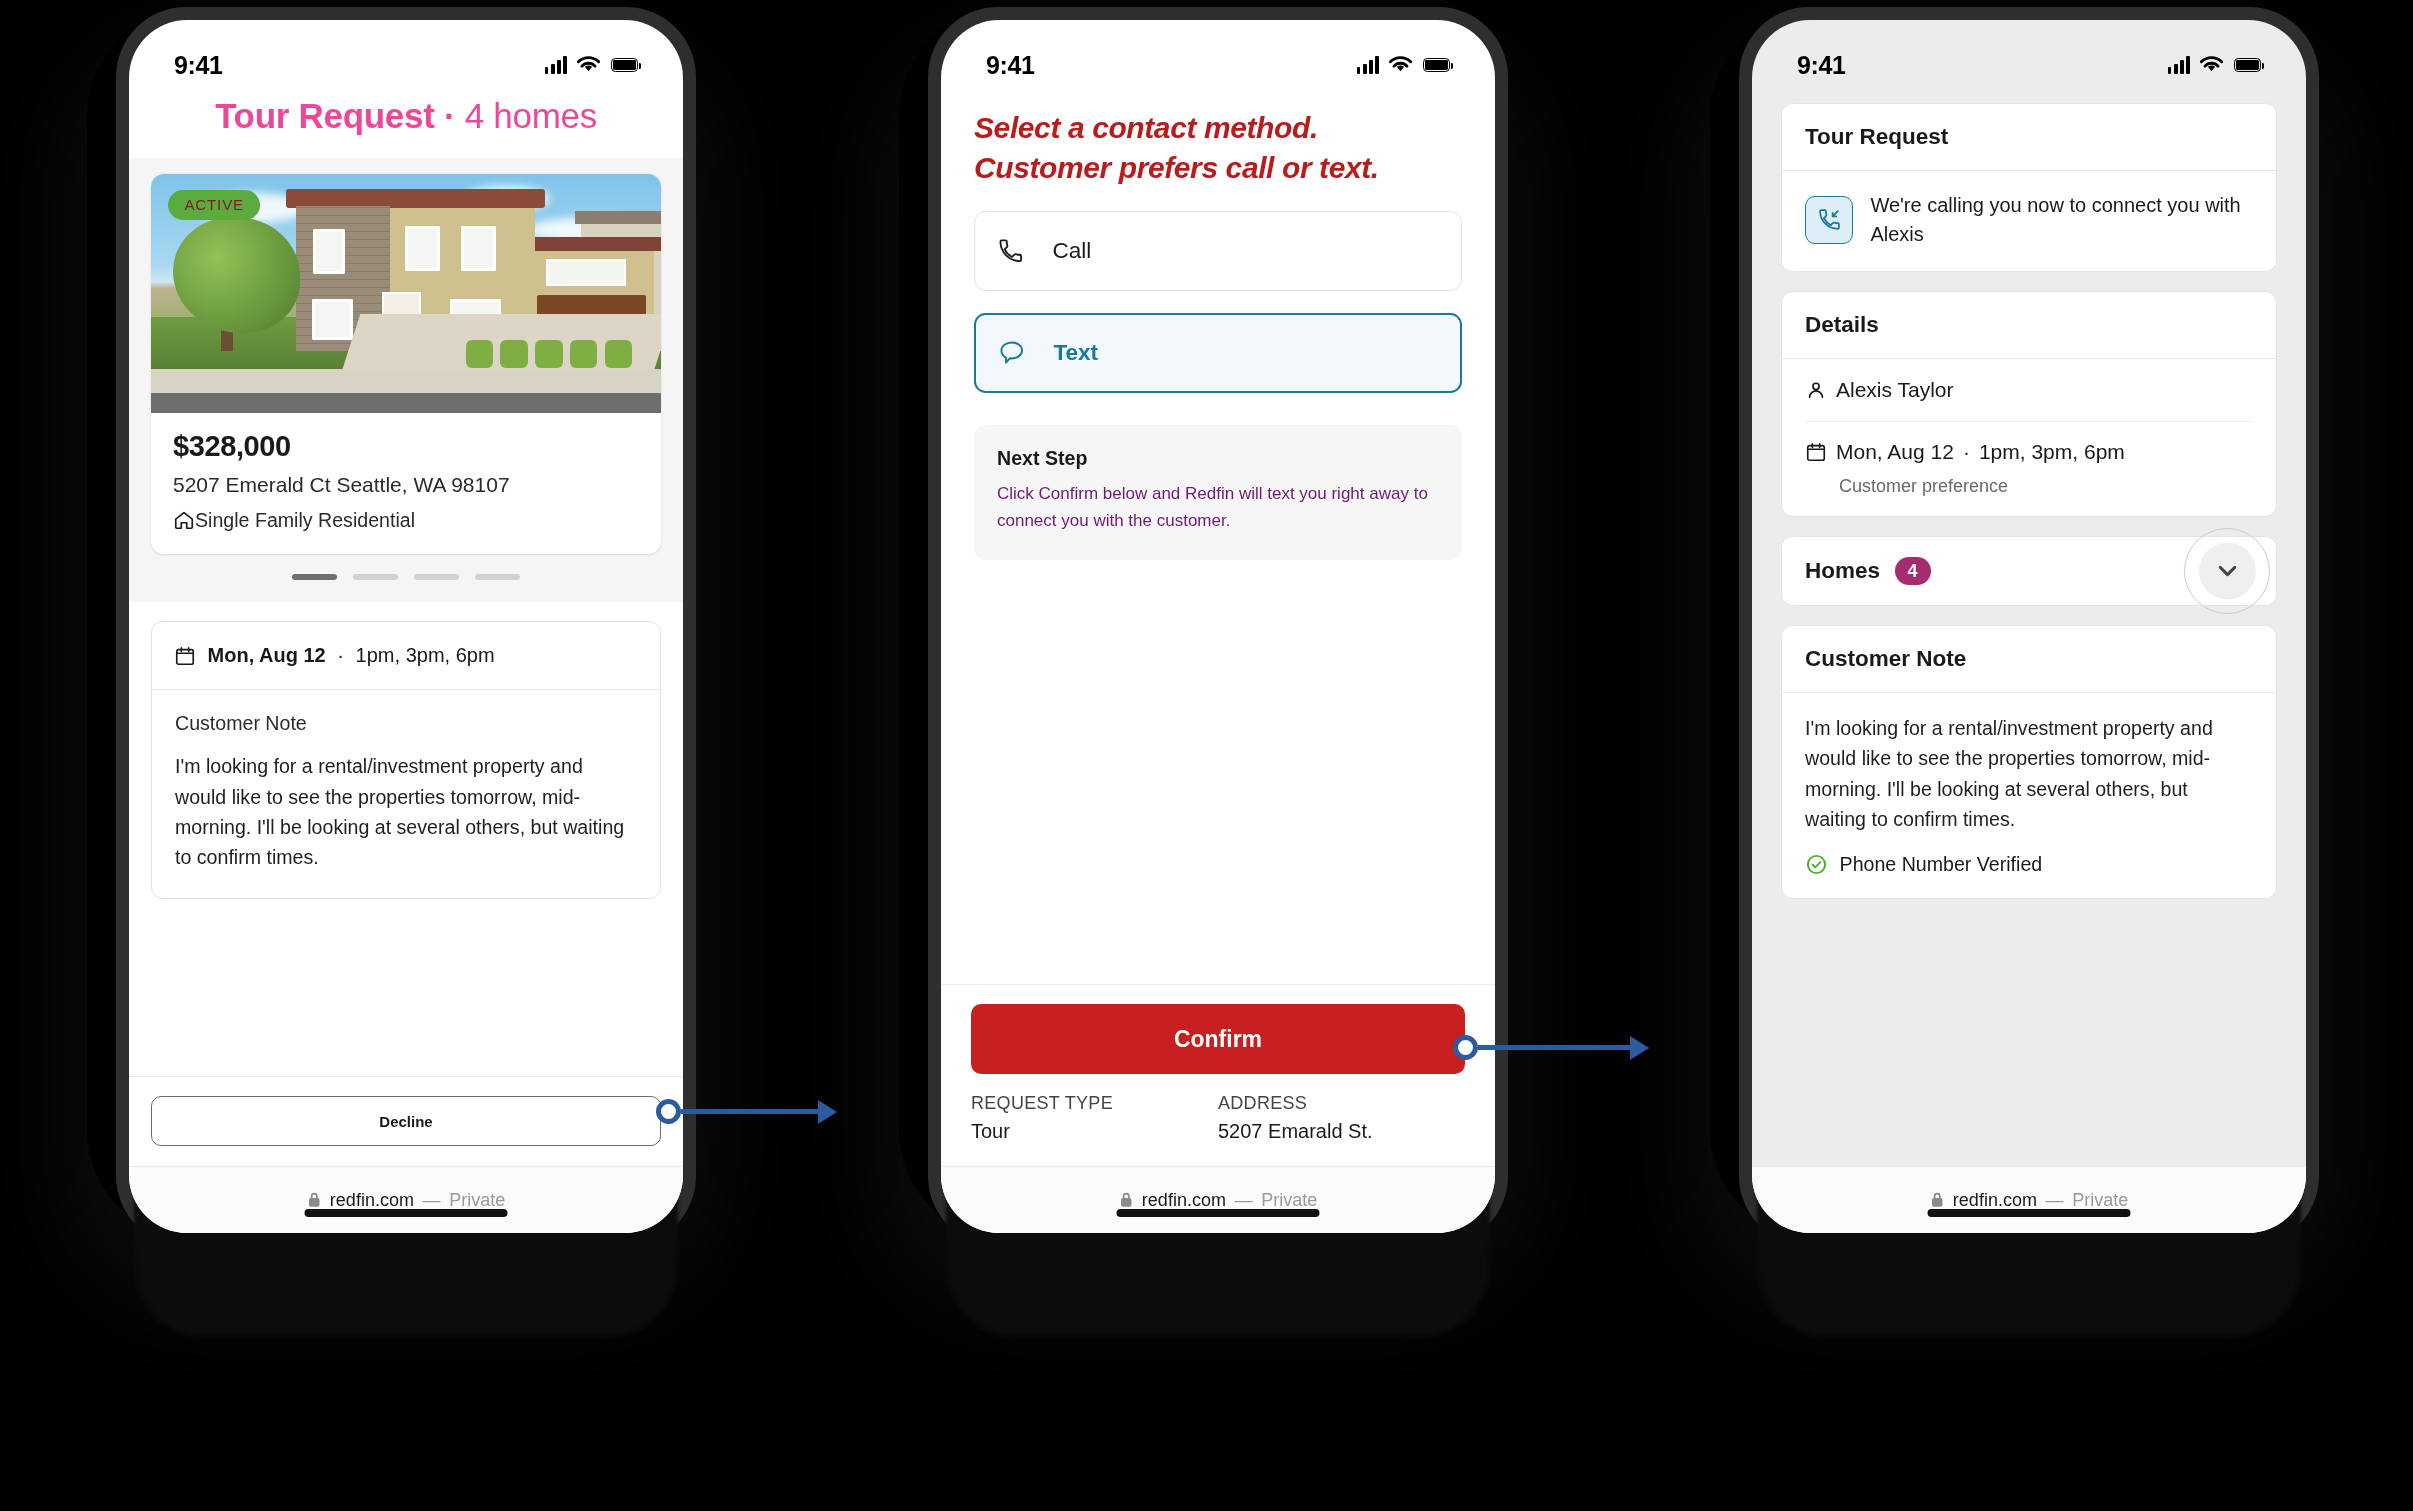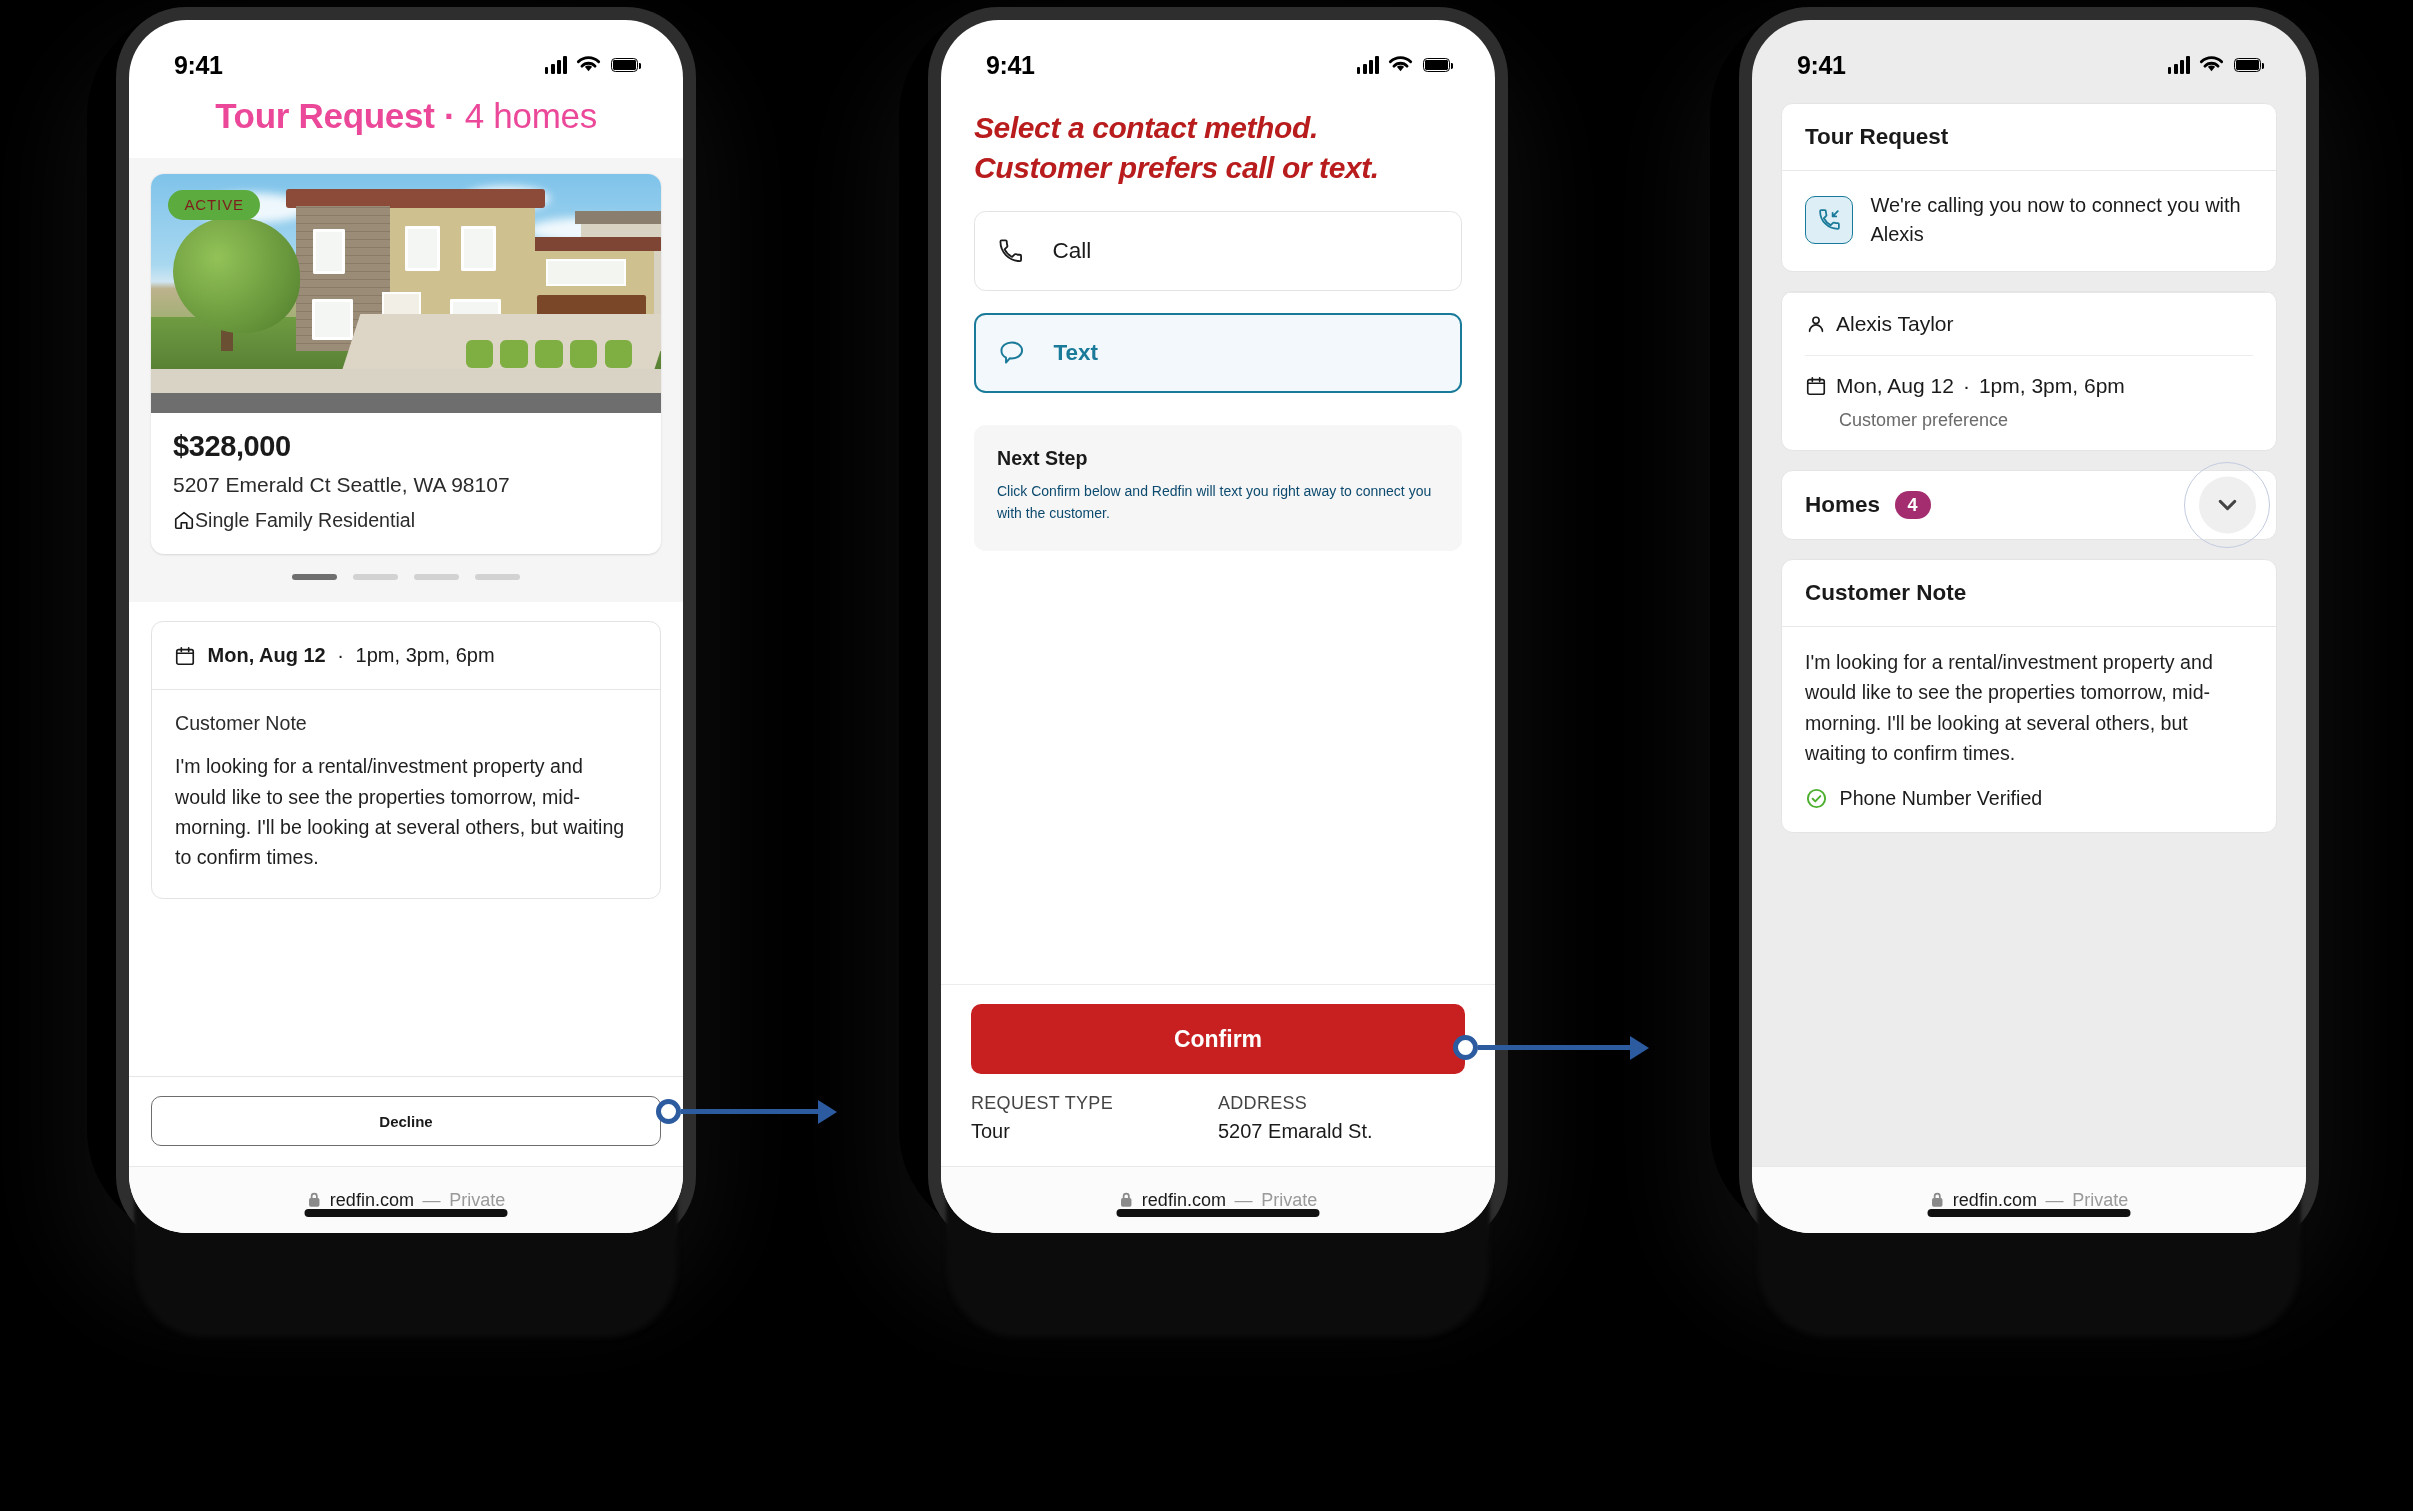--- a/index.html
+++ b/index.html
@@ -142,21 +142,21 @@
 
   
   .s2-pad { padding: 17.4px 33px 0; }
   .s2-head { font-size:30px; font-weight:700; line-height:1.35; color:#b91c1c; letter-spacing:-0.4px;font-style:italic; }
   .opt { display:flex; align-items:center; gap:28px; height:80px; border-radius:11.6px;
          padding: 0 22px; font-size:22.5px; margin-top:22px; cursor:pointer; }
   .opt-plain { border:1.4px solid #e3e3e3; background:#fff; color:#1a1a1a; }
   .opt-sel { border:2.2px solid #1a7a99; background:#f2f8fb; color:#1a7a99; font-weight:700; }
   .nextstep { margin-top:32px; background:#f6f6f6; border-radius:11.6px; padding: 22px 23px 26px; }
   .ns-title { font-size:19.6px; font-weight:700; color:#1a1a1a; margin-bottom:11.6px; }
-  .ns-text { font-size:14px; line-height:1.55; color:#0c4a6e; }
+  .ns-text { font-size:17px; line-height:1.55; color:#701a75; }
 
   .s2-footer { border-top:0.7px solid #ececec; padding: 19px 30px 14.5px; }
   .confirm { height:70px; border-radius:10px; background:#c82020; color:#fff; font-size:23px; font-weight:700;
              display:flex; align-items:center; justify-content:center; cursor:pointer; }
   .meta-row { display:flex; margin-top:19px; padding-bottom: 8.7px; }
   .meta-col { flex:1; }
   .meta-label { font-size:18px; color:#444; letter-spacing:0.3px; }
   .meta-value { font-size:20px; color:#1a1a1a; margin-top:5.8px; }
 
   
@@ -426,20 +426,21 @@
                   <path d="M6.6 10.8a15 15 0 006.6 6.6l2.2-2.2a1 1 0 011-.25 11.4 11.4 0 003.6.57 1 1 0 011 1V20a1 1 0 01-1 1A17 17 0 013 4a1 1 0 011-1h3.5a1 1 0 011 1c0 1.25.2 2.46.57 3.6a1 1 0 01-.25 1z" fill="none" stroke="#1a7a99" stroke-width="1.7" stroke-linejoin="round"></path>
                   <path d="M20 4l-5 5m0 0h3.4m-3.4 0V5.6" fill="none" stroke="#1a7a99" stroke-width="1.7" stroke-linecap="round"></path>
                 </svg>
               </span>
               <span class="call-txt">We're calling you now to connect you with Alexis</span>
             </div>
           </div>
         </div>
 
         <div class="card3">
+          <div class="card3-head">Details</div>
           <div class="card3-sep"></div>
           <div class="det-row">
             <svg width="22" height="22" viewBox="0 0 24 24">
               <circle cx="12" cy="8" r="3.4" fill="none" stroke="#1a1a1a" stroke-width="1.8"></circle>
               <path d="M5 20a7 7 0 0114 0" fill="none" stroke="#1a1a1a" stroke-width="1.8" stroke-linecap="round"></path>
             </svg>
             <span>Alexis Taylor</span>
           </div>
           <div class="det-sep"></div>
           <div class="det-row">

